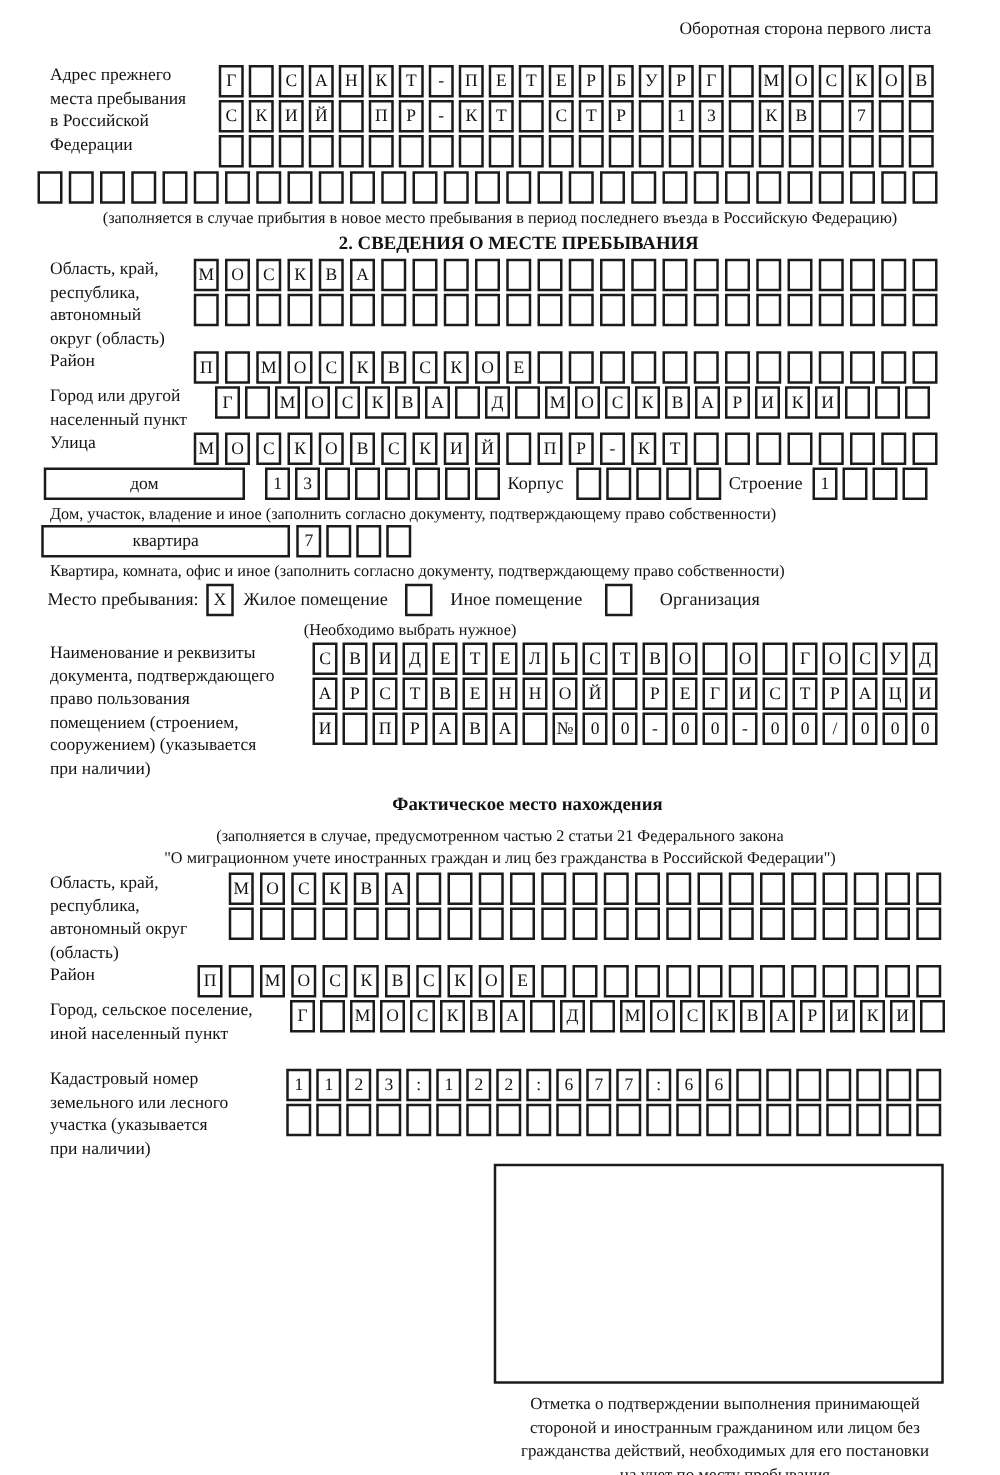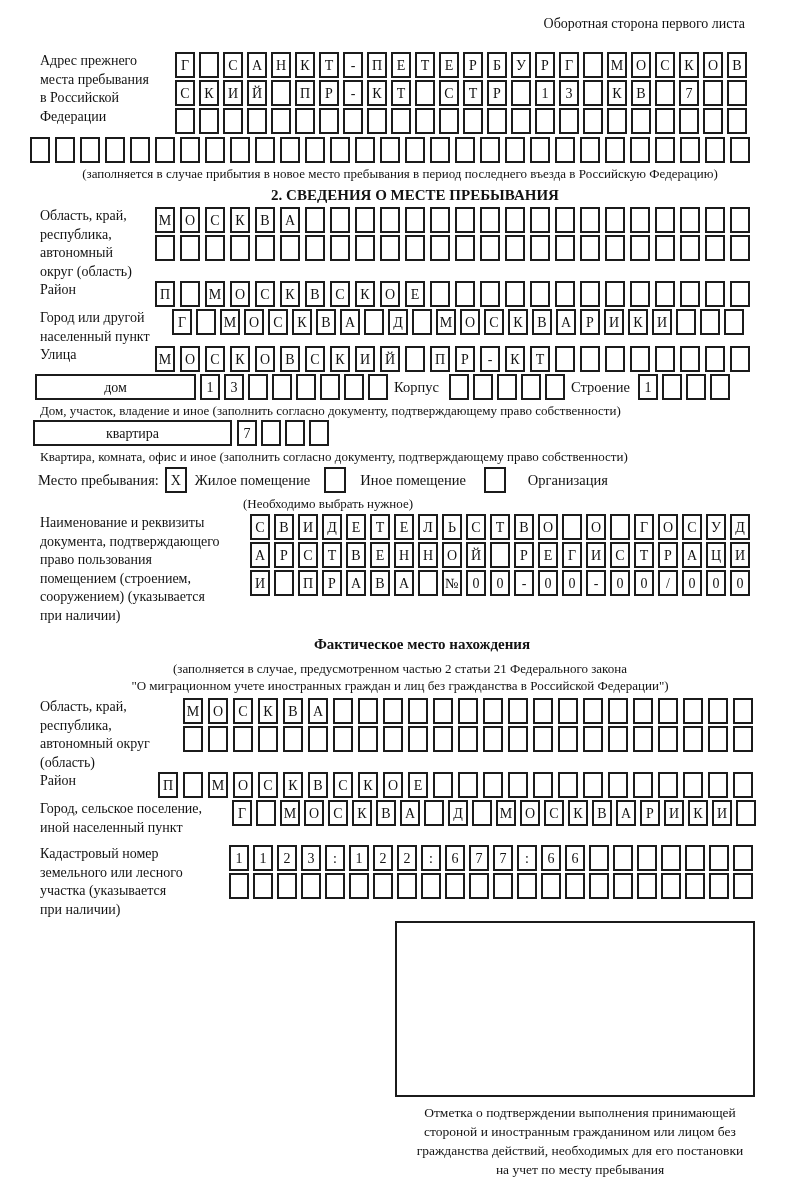--- a/index.html
+++ b/index.html
@@ -75,21 +75,21 @@
     <div class="boxrow"><span class="cell">Г</span><span class="cell"></span><span class="cell">М</span><span class="cell">О</span><span class="cell">С</span><span class="cell">К</span><span class="cell">В</span><span class="cell">А</span><span class="cell"></span><span class="cell">Д</span><span class="cell"></span><span class="cell">М</span><span class="cell">О</span><span class="cell">С</span><span class="cell">К</span><span class="cell">В</span><span class="cell">А</span><span class="cell">Р</span><span class="cell">И</span><span class="cell">К</span><span class="cell">И</span><span class="cell"></span><span class="cell"></span><span class="cell"></span></div>
   </div>
 
   <div class="group">
     <div class="lbl" style="margin-left:40px;width:115px">Улица</div>
     <div class="boxrow g5"><span class="cell">М</span><span class="cell">О</span><span class="cell">С</span><span class="cell">К</span><span class="cell">О</span><span class="cell">В</span><span class="cell">С</span><span class="cell">К</span><span class="cell">И</span><span class="cell">Й</span><span class="cell"></span><span class="cell">П</span><span class="cell">Р</span><span class="cell">-</span><span class="cell">К</span><span class="cell">Т</span><span class="cell"></span><span class="cell"></span><span class="cell"></span><span class="cell"></span><span class="cell"></span><span class="cell"></span><span class="cell"></span><span class="cell"></span></div>
   </div>
 
   <div class="hrow" style="margin-left:35px">
     <div class="widebox" style="width:157px">дом</div>
-    <div class="boxrow inlinerow" style="margin-left:4px"><span class="cell">1</span><span class="cell">3</span><span class="cell"></span><span class="cell"></span><span class="cell"></span><span class="cell"></span><span class="cell"></span><span class="cell"></span></div>
+    <div class="boxrow inlinerow" style="margin-left:16px"><span class="cell">1</span><span class="cell">3</span><span class="cell"></span><span class="cell"></span><span class="cell"></span><span class="cell"></span><span class="cell"></span><span class="cell"></span></div>
     <span class="inline-lbl" style="margin:0 10px 0 2px">Корпус</span>
     <div class="boxrow inlinerow"><span class="cell"></span><span class="cell"></span><span class="cell"></span><span class="cell"></span><span class="cell"></span></div>
     <span class="inline-lbl" style="margin:0 8px 0 2px">Строение</span>
     <div class="boxrow inlinerow"><span class="cell">1</span><span class="cell"></span><span class="cell"></span><span class="cell"></span></div>
   </div>
   <div class="note" style="margin:2px 0 1px 40px">Дом, участок, владение и иное (заполнить согласно документу, подтверждающему право собственности)</div>
 
   <div class="hrow" style="margin-left:33px">
     <div class="widebox" style="width:195px">квартира</div>
     <div class="boxrow inlinerow" style="margin-left:5px"><span class="cell">7</span><span class="cell"></span><span class="cell"></span><span class="cell"></span></div>
@@ -140,21 +140,21 @@
     <div class="lbl" style="margin-left:40px;width:118px">Район</div>
     <div class="boxrow g5"><span class="cell">П</span><span class="cell"></span><span class="cell">М</span><span class="cell">О</span><span class="cell">С</span><span class="cell">К</span><span class="cell">В</span><span class="cell">С</span><span class="cell">К</span><span class="cell">О</span><span class="cell">Е</span><span class="cell"></span><span class="cell"></span><span class="cell"></span><span class="cell"></span><span class="cell"></span><span class="cell"></span><span class="cell"></span><span class="cell"></span><span class="cell"></span><span class="cell"></span><span class="cell"></span><span class="cell"></span><span class="cell"></span></div>
   </div>
 
   <div class="group">
     <div class="lbl" style="margin-left:40px;width:192px">Город, сельское поселение,
 иной населенный пункт</div>
     <div class="boxrow"><span class="cell">Г</span><span class="cell"></span><span class="cell">М</span><span class="cell">О</span><span class="cell">С</span><span class="cell">К</span><span class="cell">В</span><span class="cell">А</span><span class="cell"></span><span class="cell">Д</span><span class="cell"></span><span class="cell">М</span><span class="cell">О</span><span class="cell">С</span><span class="cell">К</span><span class="cell">В</span><span class="cell">А</span><span class="cell">Р</span><span class="cell">И</span><span class="cell">К</span><span class="cell">И</span><span class="cell"></span></div>
   </div>
 
-  <div class="group" style="margin-top:8px">
+  <div class="group" style="margin-top:18px">
     <div class="lbl" style="margin-left:40px;width:189px">Кадастровый номер
 земельного или лесного
 участка (указывается
 при наличии)</div>
     <div>
       <div class="boxrow"><span class="cell">1</span><span class="cell">1</span><span class="cell">2</span><span class="cell">3</span><span class="cell">:</span><span class="cell">1</span><span class="cell">2</span><span class="cell">2</span><span class="cell">:</span><span class="cell">6</span><span class="cell">7</span><span class="cell">7</span><span class="cell">:</span><span class="cell">6</span><span class="cell">6</span><span class="cell"></span><span class="cell"></span><span class="cell"></span><span class="cell"></span><span class="cell"></span><span class="cell"></span><span class="cell"></span></div>
       <div class="boxrow"><span class="cell"></span><span class="cell"></span><span class="cell"></span><span class="cell"></span><span class="cell"></span><span class="cell"></span><span class="cell"></span><span class="cell"></span><span class="cell"></span><span class="cell"></span><span class="cell"></span><span class="cell"></span><span class="cell"></span><span class="cell"></span><span class="cell"></span><span class="cell"></span><span class="cell"></span><span class="cell"></span><span class="cell"></span><span class="cell"></span><span class="cell"></span><span class="cell"></span></div>
     </div>
   </div>
 

